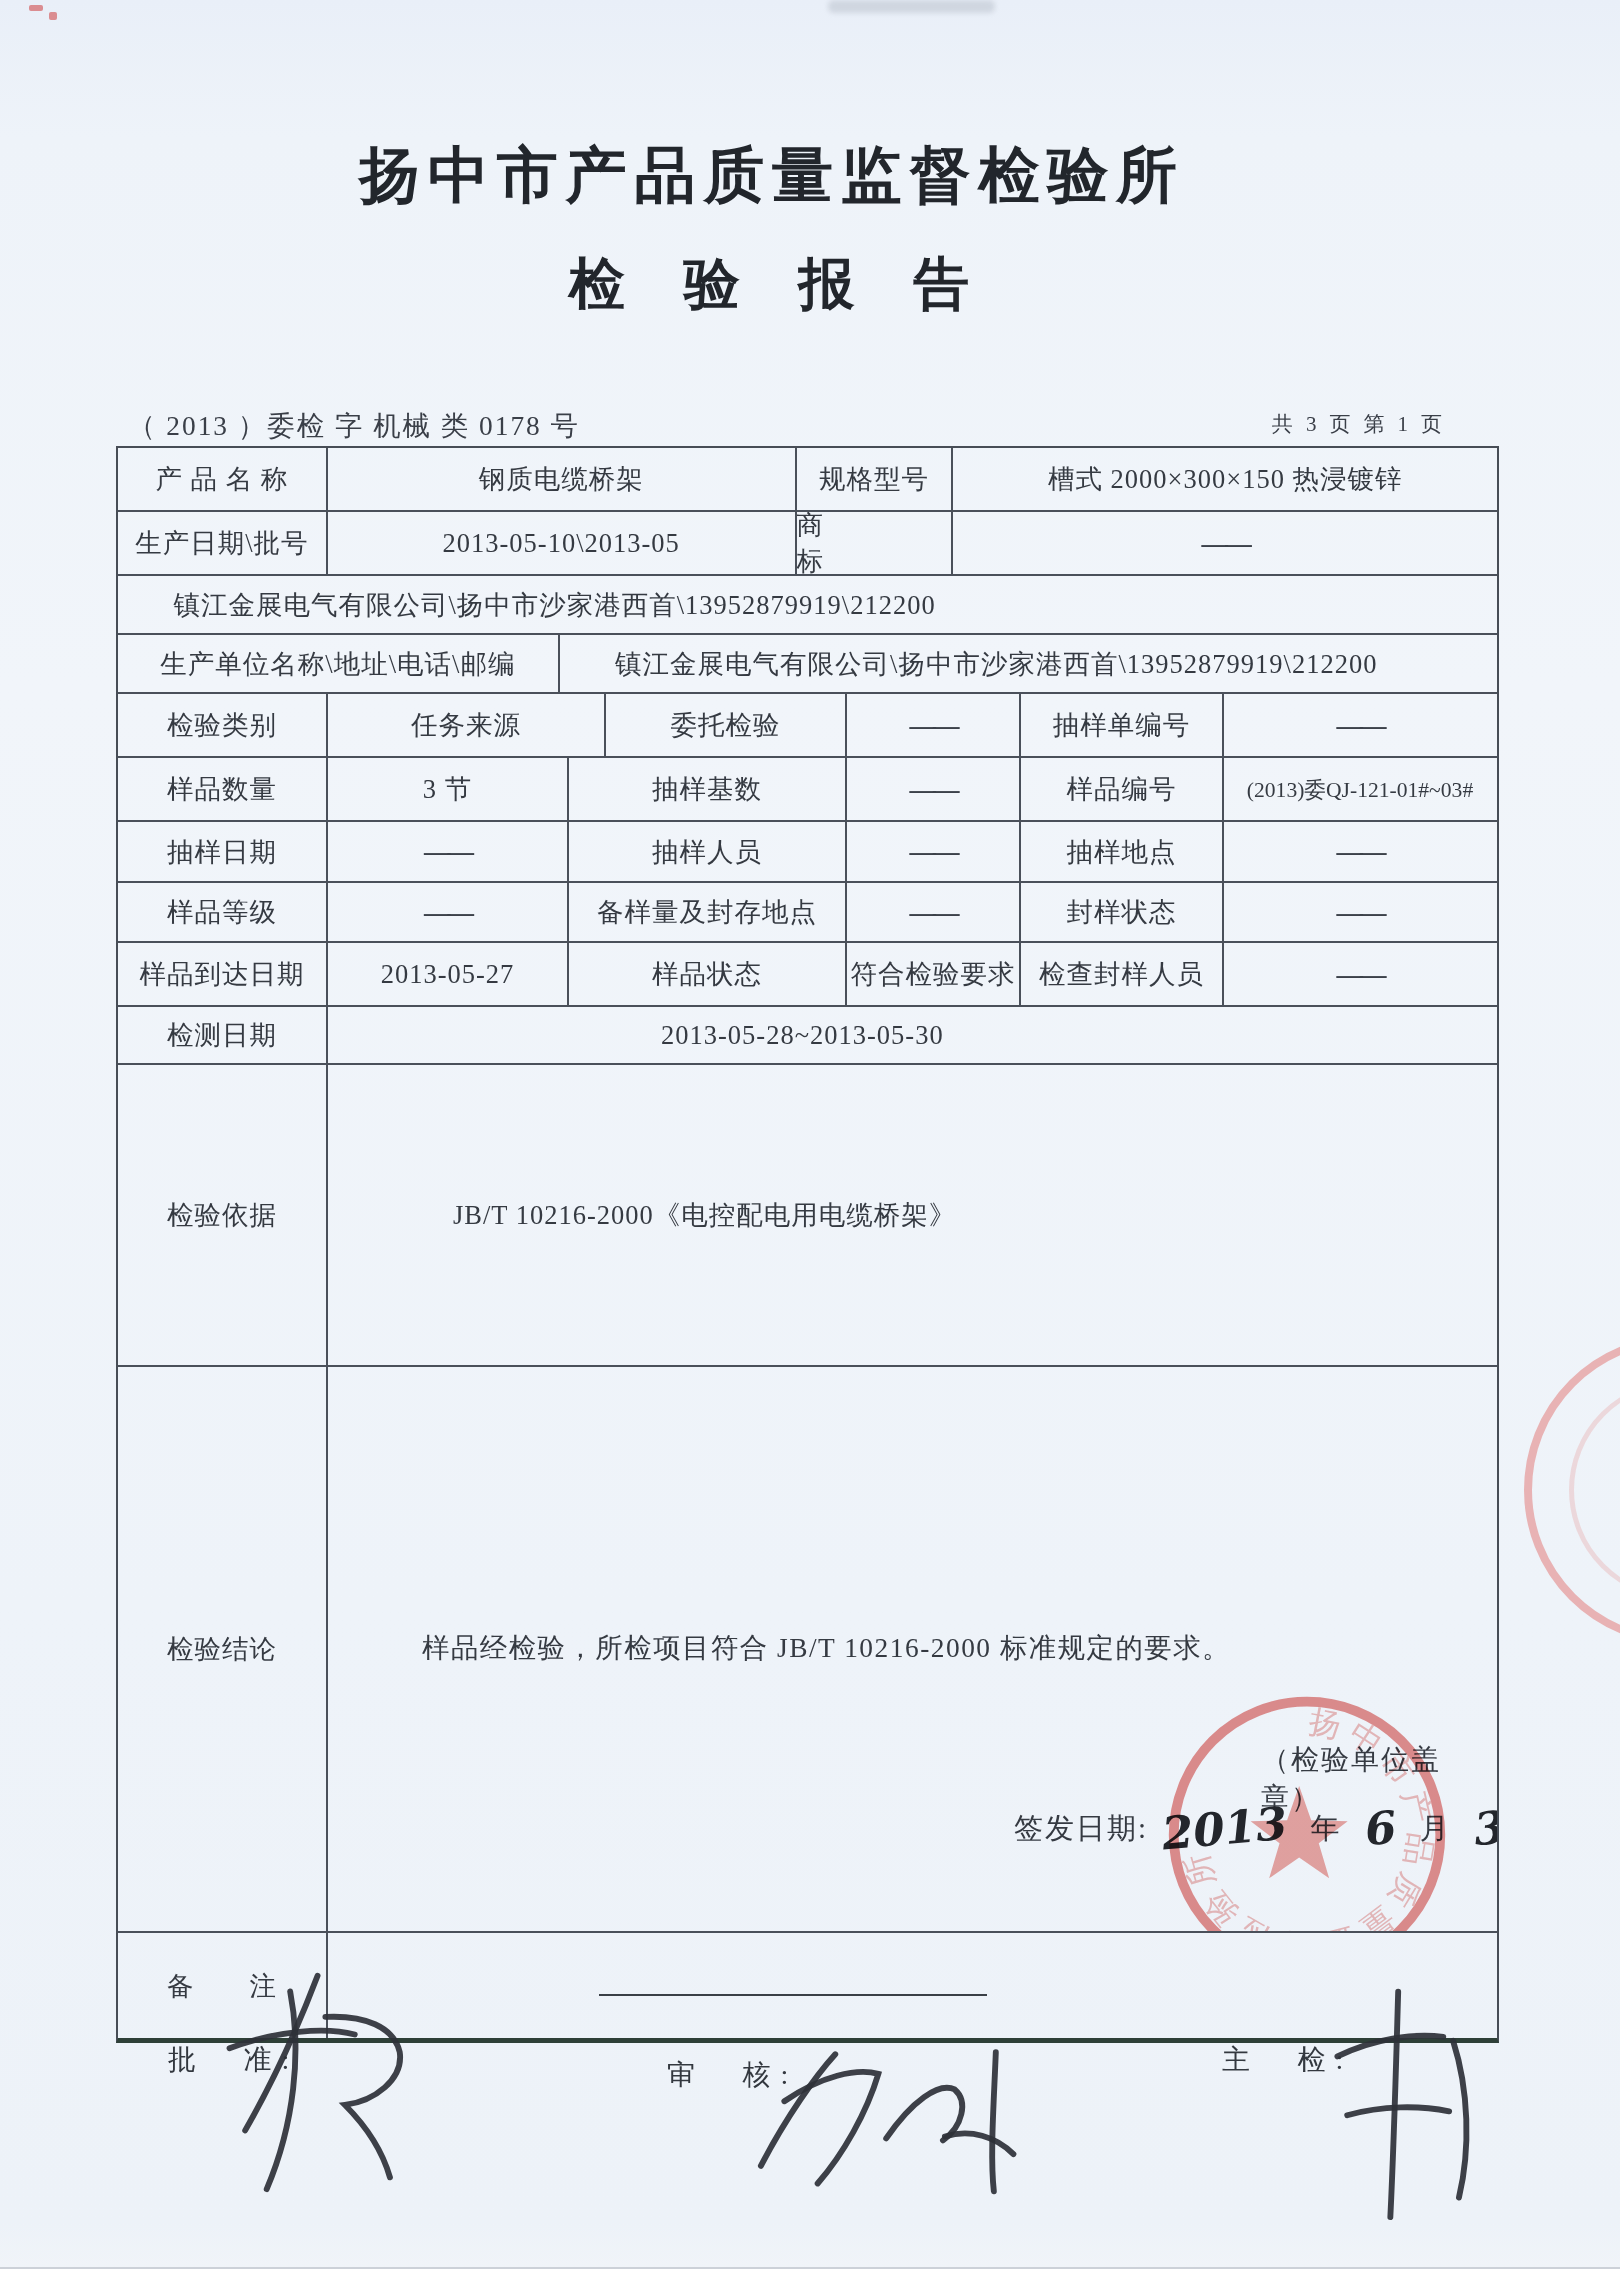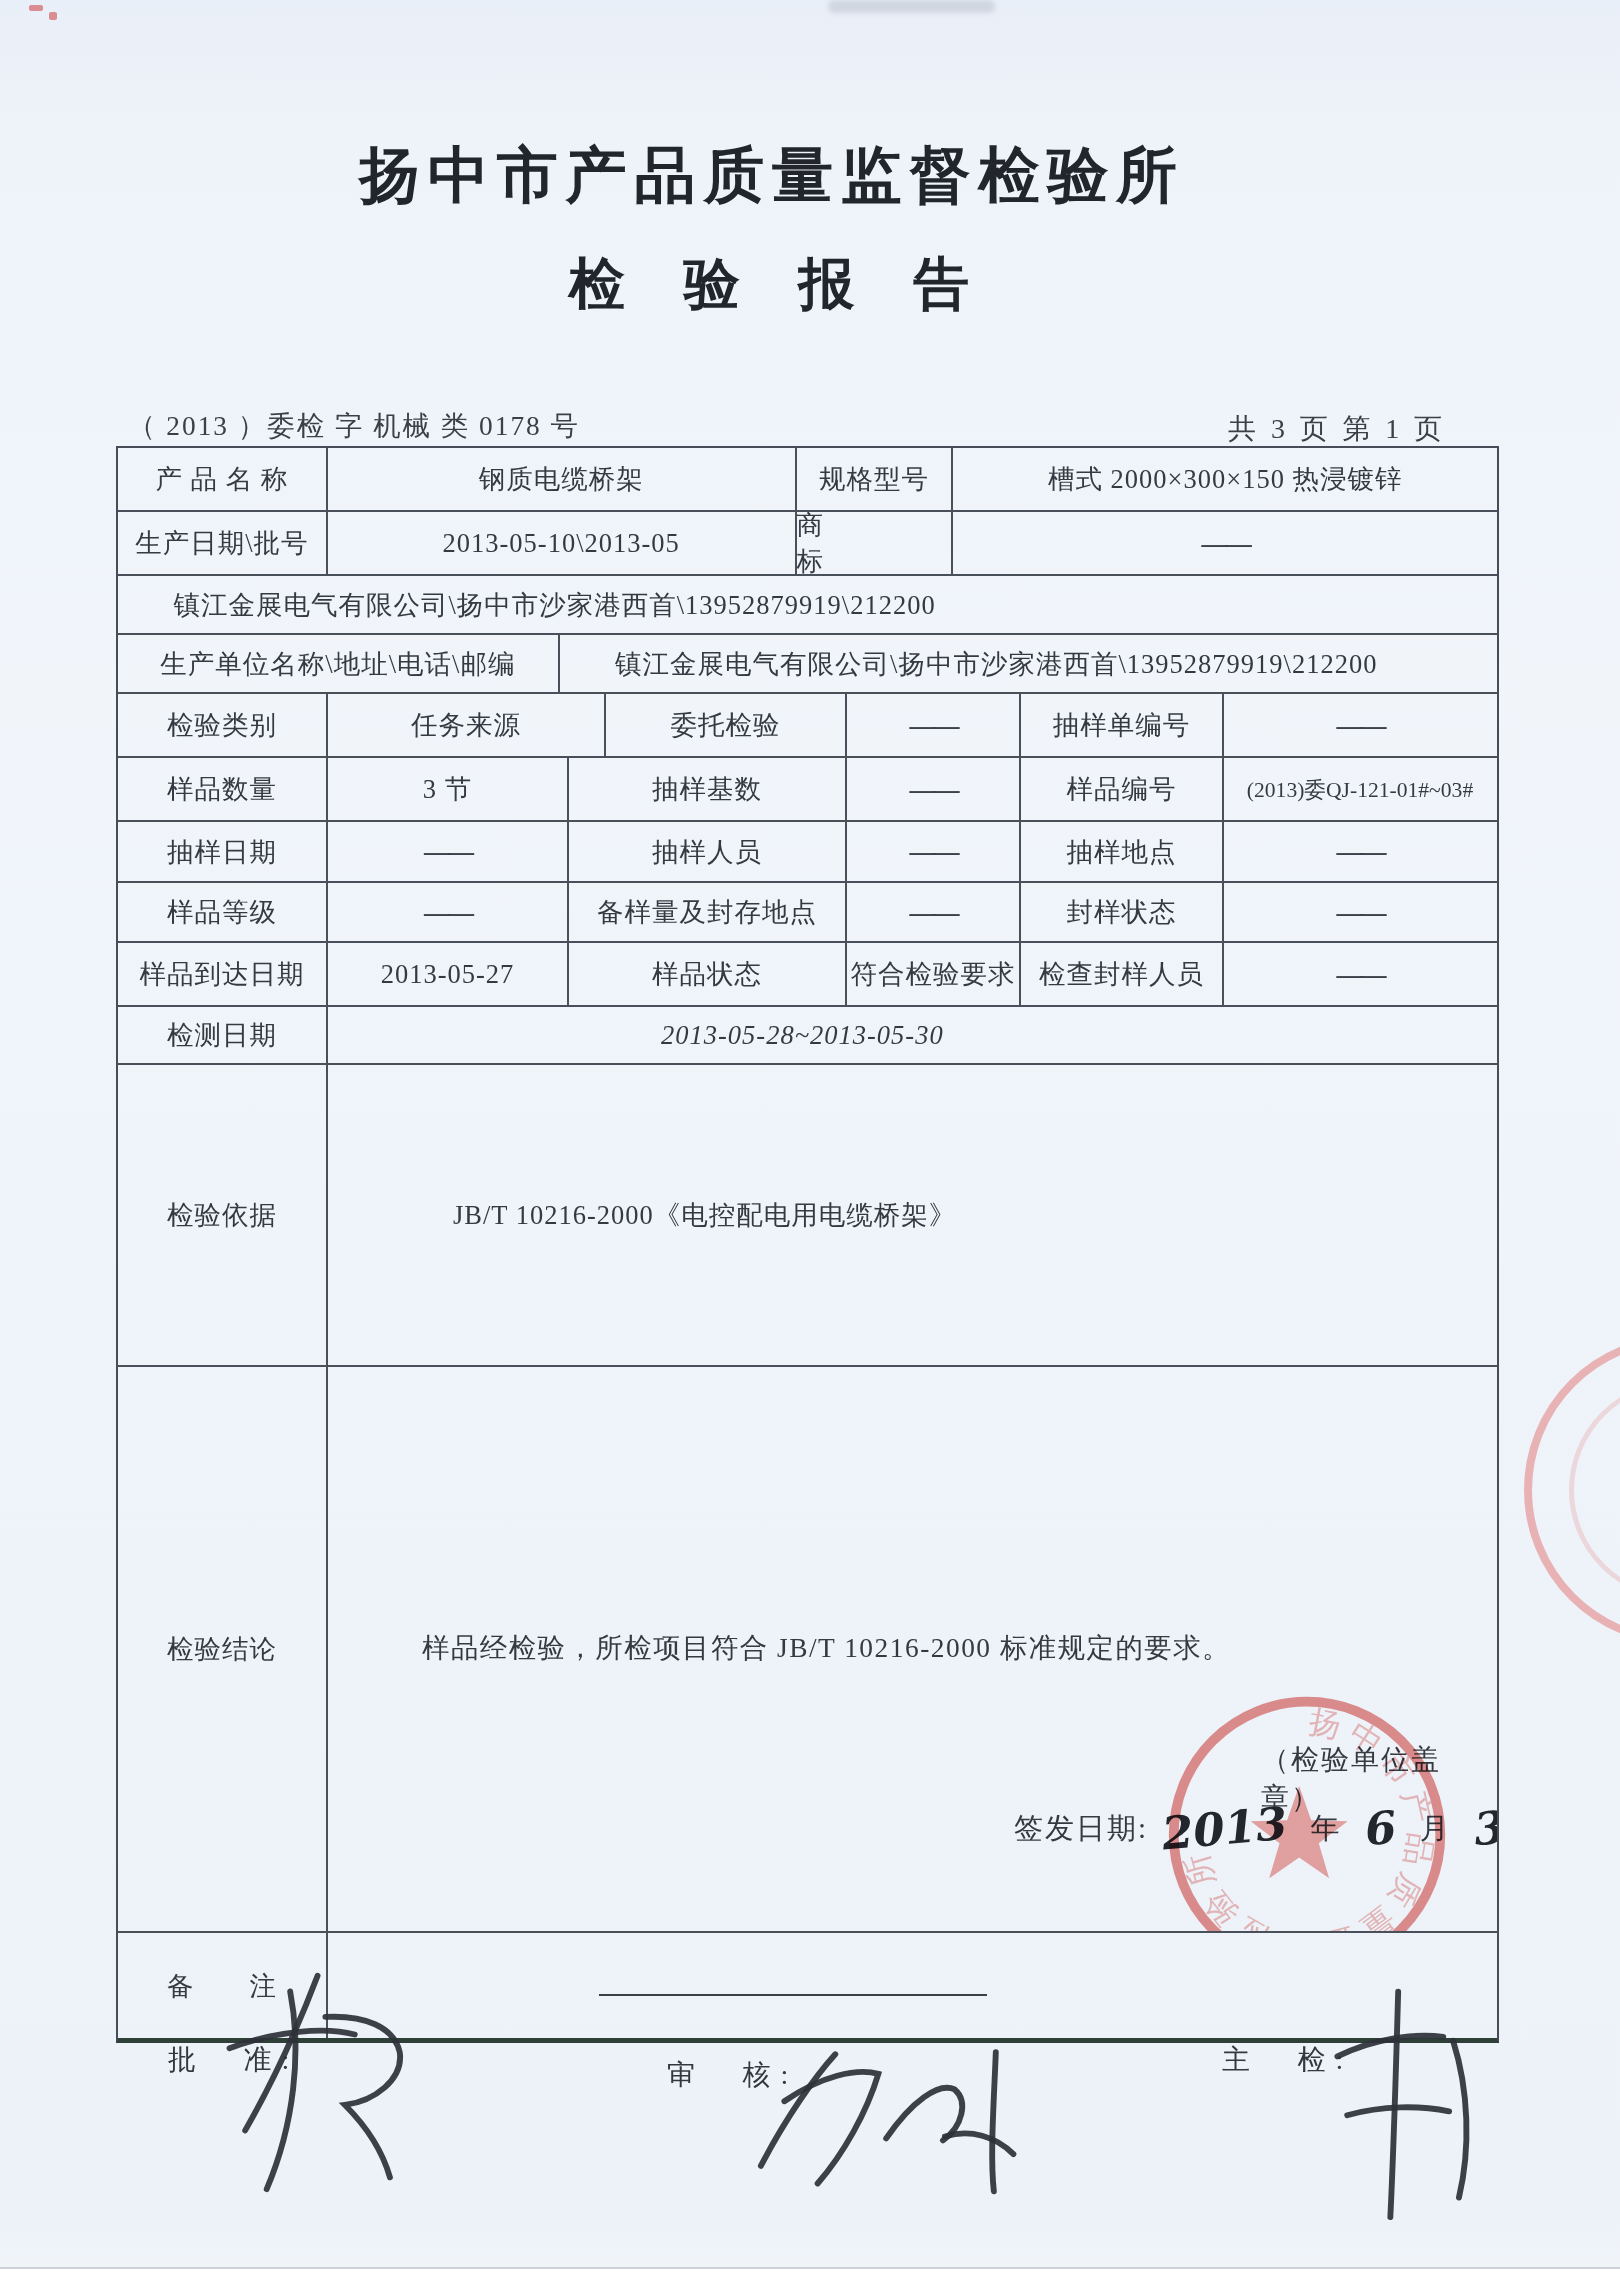--- a/index.html
+++ b/index.html
@@ -9,40 +9,40 @@
       linear-gradient(180deg,#e9eff8 0%,#eef3f9 6%,#f1f5fa 30%,#eef3f9 70%,#edf2f8 97%,#f2f5f9 100%);
     font-family:"Liberation Serif","DejaVu Serif",serif;
     color:#353a42;
   }
   
   .title1{position:absolute;left:0;top:135px;width:1544px;text-align:center;
     font-size:61px;font-weight:700;letter-spacing:7.8px;color:#22262c;}
   .title2{position:absolute;left:0;top:247px;width:1544px;text-align:center;
     font-size:56px;font-weight:700;color:#22262c;word-spacing:33px;letter-spacing:5.9px;}
   .docline{position:absolute;left:128px;top:408px;font-size:27.4px;letter-spacing:2px;color:#3a3f48;}
-  .pageline{position:absolute;right:174px;top:410px;font-size:28px;letter-spacing:3.9px;color:#3a3f48;}
+  .pageline{position:absolute;right:174px;top:410px;font-size:21px;letter-spacing:3.9px;color:#3a3f48;}
   
   .tbl{position:absolute;left:116px;top:446px;width:1379px;
     border:2.9px solid #474d56;border-bottom:5.9px solid #2e4038;background:transparent;}
   .row{display:flex;box-sizing:border-box;border-bottom:2px solid #4a505a;}
   .row:last-child{border-bottom:none;}
   .cell{box-sizing:border-box;border-right:2px solid #4a505a;
     display:flex;align-items:center;justify-content:center;
     font-size:26.5px;color:#353a42;letter-spacing:1px;overflow:hidden;}
   .cell:last-child{border-right:none;}
   .h65{height:64px}.h60{height:59px}.h62{height:61px}.h61{height:60px}.h59{height:58px}
   .h308{height:302px}.h577{height:566px}.h107{height:105px}
   .w214{width:210px}.w478{width:469px}.w160{width:157px}.w555{width:544px}
   .w460{width:451px}.w947{width:928px}
   .w246{width:241px}.w284{width:278px}.w178{width:174px}.w207{width:203px}.w278{width:272px}
   .w1193{width:1169px}
   .left{justify-content:flex-start;}
   .padl28{padding-left:27.4px;margin-left:28px;}
   .padl128{padding-left:125px;}
-  .padl340{padding-left:333px;font-style:italic;}
+  .padl340{padding-left:333px;}
   .small{font-size:21.6px;letter-spacing:0;}
   .dash{letter-spacing:-2.9px;color:#3c414a;font-weight:700;}
   .sp2{letter-spacing:13.7px;}
   
   .conc-cell{position:relative;}
   .conc-text{position:absolute;left:94px;top:263px;font-size:27.4px;letter-spacing:1.5px;}
   .seal-note{position:absolute;left:933px;top:374px;font-size:28px;letter-spacing:2px;}
   .issue-line{position:absolute;left:686px;top:435px;display:flex;align-items:center;
     font-size:29px;letter-spacing:2px;white-space:nowrap;}
   .hw{font-family:"DejaVu Serif",serif;font-style:italic;font-weight:700;

